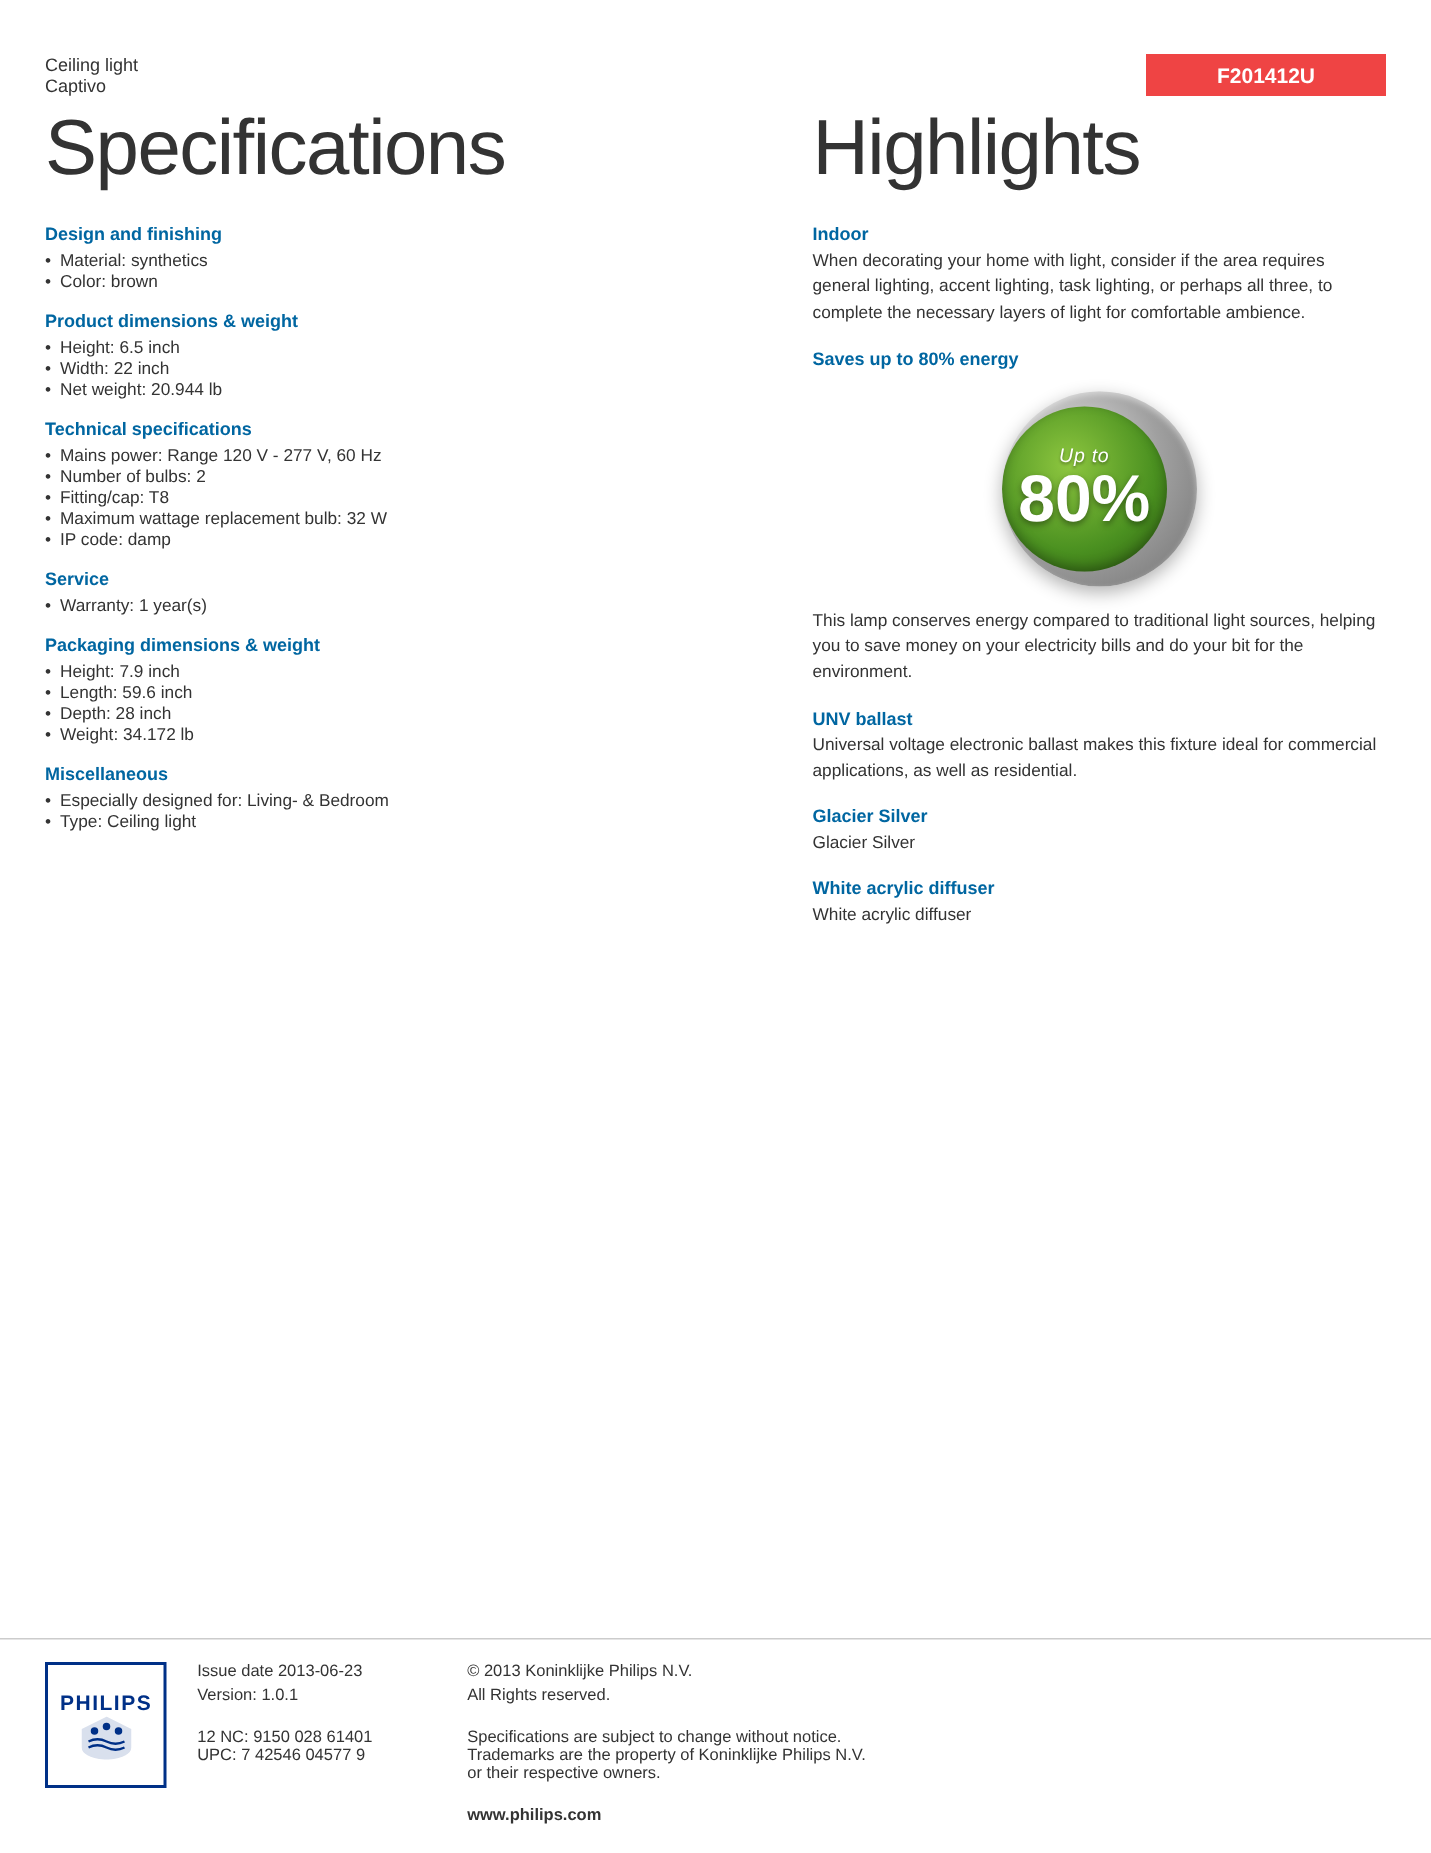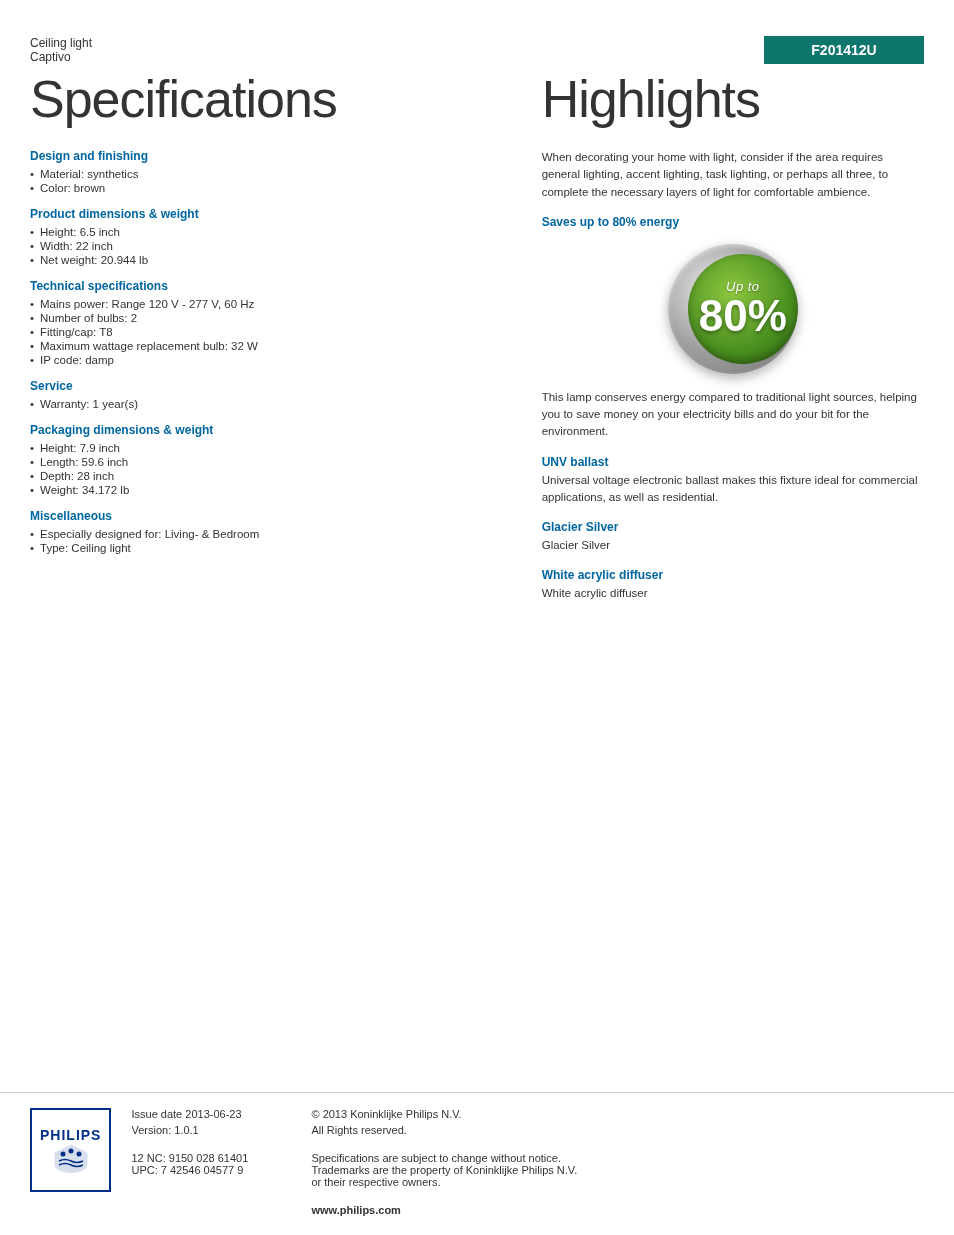--- a/index.html
+++ b/index.html
@@ -35,21 +35,21 @@
     .product-label .product-type {
       font-size: 12px;
     }
 
     .product-label .product-name {
       font-size: 12px;
       font-weight: normal;
     }
 
     .model-badge {
-      background: #0f766e;
+      background: #ef4444;
       color: #fff;
       font-size: 14px;
       font-weight: bold;
       padding: 6px 20px;
       min-width: 160px;
       text-align: center;
       margin-left: 48px;
     }
 
     
@@ -145,21 +145,21 @@
       margin: 15px 0;
     }
 
     .energy-badge {
       width: 130px;
       height: 130px;
       border-radius: 50%;
       background: radial-gradient(circle at 35% 35%, #e8e8e8, #a0a0a0 50%, #707070);
       display: flex;
       flex-direction: column;
-      align-items: flex-end;
+      align-items: flex-start;
       justify-content: center;
       box-shadow: 0 4px 12px rgba(0,0,0,0.3), inset 0 2px 4px rgba(255,255,255,0.5);
       position: relative;
       overflow: hidden;
     }
 
     .energy-badge-inner {
       background: radial-gradient(circle at 40% 35%, #8dc63f, #4a9020 60%, #2d6010);
       border-radius: 50%;
       width: 110px;
@@ -318,20 +318,21 @@
           <li>Especially designed for: Living- &amp; Bedroom</li>
           <li>Type: Ceiling light</li>
         </ul>
       </div>
     </div>
 
     <div class="right-column">
       <h1 class="highlights-title">Highlights</h1>
 
       <div class="highlight-section">
+        <div class="highlight-title">Indoor</div>
         <div class="highlight-text">When decorating your home with light, consider if the area requires general lighting, accent lighting, task lighting, or perhaps all three, to complete the necessary layers of light for comfortable ambience.</div>
       </div>
 
 
       <div class="highlight-section">
         <div class="highlight-title">Saves up to 80% energy</div>
         <div class="energy-badge-container">
           <div class="energy-badge">
             <div class="energy-badge-inner">
               <span class="badge-up-to">Up to</span>

